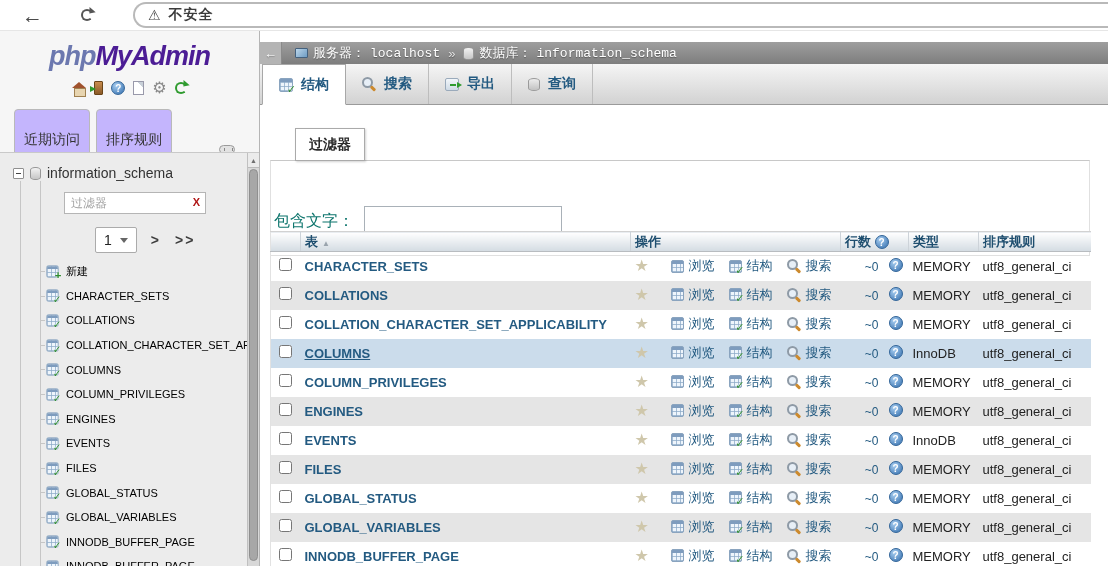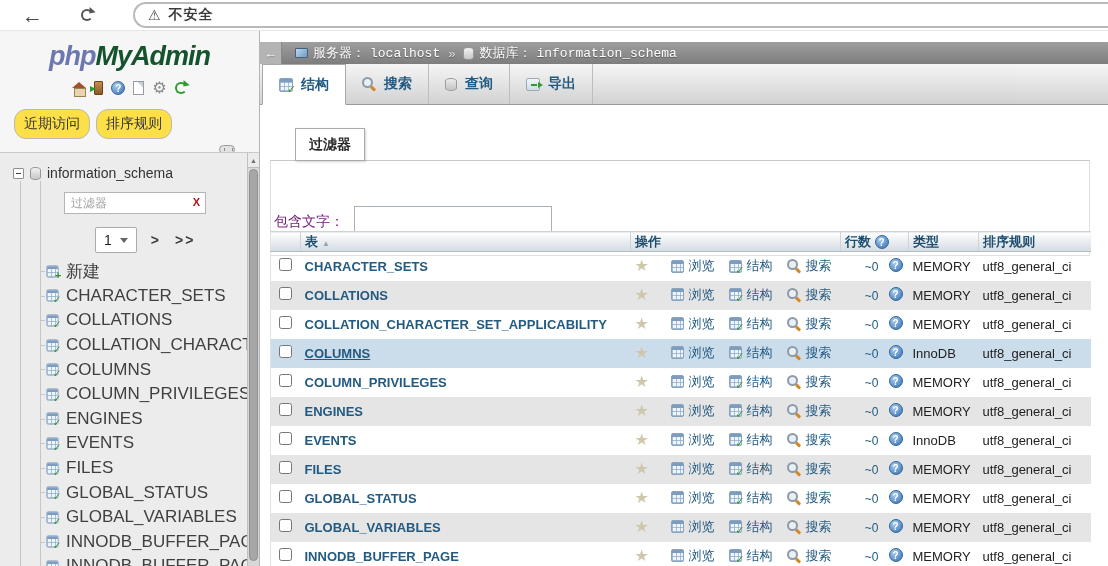--- a/index.html
+++ b/index.html
@@ -15,35 +15,35 @@
   .refresh-arc::after { content:""; position:absolute; right:-4px; top:-2px; border-left:4px solid transparent; border-right:4px solid transparent; border-top:5px solid #555; transform:rotate(40deg); }
   .addr { margin-left:40px; height:26px; flex:1; border:2px solid #b9b9b9; border-right:none; border-radius:14px 0 0 14px; display:flex; align-items:center; padding-left:13px; gap:8px; overflow:hidden; white-space:nowrap; }
   .warn { font-size:14px; color:#3c3c3c; }
   .sec { font-size:14px; font-weight:bold; color:#3c3c3c; letter-spacing:1px;text-align:center; }
   .url { font-size:15px; color:#202020; margin-left:4px; }
 
   
   .sidebar { position:absolute; left:0; top:31px; width:260px; height:535px; background:#f6f6f6; border-right:1px solid #b5b5b5; }
   .logo { margin-top:10px; text-align:center; font-style:italic; font-weight:bold; font-size:27px; cursor:pointer; letter-spacing:-1px; }
   .logo .lp { color:#6c78af; }
-  .logo .lm { color:#14532d; }
+  .logo .lm { color:#4c1d95; }
   .nav-icons { margin-top:7px; display:flex; justify-content:center; align-items:center; gap:8px; height:18px; }
   .home-ico { position:relative; width:14px; height:13px; cursor:pointer; }
   .home-ico::before { content:""; position:absolute; top:0; left:0; border-left:7px solid transparent; border-right:7px solid transparent; border-bottom:6px solid #a0522d; }
   .home-ico::after { content:""; position:absolute; top:6px; left:2px; width:10px; height:7px; background:#e8d5b0; border:1px solid #a08050; }
   .door-ico { width:9px; height:14px; background:linear-gradient(#c98c4e,#8a5a28); border:1px solid #6a4418; border-radius:1px; position:relative; cursor:pointer; }
   .door-ico::after { content:""; position:absolute; left:-5px; top:4px; border-top:3px solid transparent; border-bottom:3px solid transparent; border-left:6px solid #2f9b2f; }
   .help-ico { width:14px; height:14px; border-radius:50%; background:radial-gradient(circle at 35% 30%, #a7cdf0, #4f85bd 75%); border:1px solid #35679a; position:relative; cursor:pointer; }
   .help-ico::after { content:"?"; position:absolute; left:0; top:0; width:100%; height:100%; color:#fff; font-size:10px; font-weight:bold; text-align:center; line-height:13px; }
   .docs-ico { width:11px; height:14px; background:linear-gradient(225deg,#c8d0d8 0 4px,#fff 4px); border:1px solid #99a; position:relative; cursor:pointer; }
   .gear-ico { font-size:16px; color:#8a8a8a; line-height:1; cursor:pointer; }
   .refresh-green { width:12px; height:12px; border:2px solid #2f9b2f; border-radius:50%; border-right-color:transparent; position:relative; cursor:pointer; display:inline-block; }
   .refresh-green::after { content:""; position:absolute; right:-4px; top:-2px; border-left:4px solid transparent; border-right:4px solid transparent; border-top:5px solid #2f9b2f; transform:rotate(40deg); }
   .nav-btns { margin:12px 0 0 14px; display:flex; gap:6px; }
-  .nav-btns button { font-family:inherit; font-size:14px; color:#333; background:#fde047; border:1px solid #b9b9b9; border-radius:12px; padding:5px 9px; cursor:pointer; }
+  .nav-btns button { font-family:inherit; font-size:14px; color:#333; background:#c4b5fd; border:1px solid #b9b9b9; border-radius:4px; padding:21px 9px; cursor:pointer; }
   .collapse-pill { position:absolute; right:24px; top:114px; width:16px; height:9px; border:1px solid #9a9a9a; border-radius:5px; background:#e2e2e2; cursor:pointer; }
   .collapse-pill::after { content:""; position:absolute; left:4px; top:2px; width:7px; height:3px; border-left:1px solid #888; border-right:1px solid #888; }
 
   .nav-tree-panel { position:absolute; left:0; right:0; top:121px; bottom:0; background:#ececec; border-top:1px solid #c9c9c9; overflow:hidden; }
   .nav-tree-panel::before { content:""; position:absolute; left:20px; top:28px; bottom:0; width:1px; background:#c6c6c6; }
   .nav-tree-panel::after { content:""; position:absolute; left:40px; top:28px; bottom:0; width:1px; background:#c6c6c6; }
   .tree-root { padding:12px 0 0 13px; display:flex; gap:6px; align-items:center; position:relative; z-index:2; }
   .minus-box { width:11px; height:11px; background:#fff; border:1px solid #8f8f8f; border-radius:1px; position:relative; cursor:pointer; }
   .minus-box::after { content:""; position:absolute; left:2px; top:4px; width:5px; height:1px; background:#444; }
   .cyl-ico { width:11px; height:13px; background:linear-gradient(#f2f2f2,#c6c6c6); border:1px solid #979797; border-radius:5px/3px; }
@@ -52,21 +52,21 @@
   .tree-filter input { width:142px; height:22px; border:1px solid #b5b5b5; background:#fff; font-family:inherit; font-size:12px; padding:0 18px 0 6px; color:#333; }
   .tree-filter input::placeholder { color:#a0a0a0; }
   .clear-x { position:absolute; right:6px; top:4px; font-size:11px; font-weight:bold; color:#b01616; cursor:pointer; }
   .tree-pager { position:relative; z-index:2; margin:13px 0 0 95px; display:flex; align-items:center; gap:14px; }
   .pm-select { display:inline-flex; align-items:center; gap:8px; background:#fff; border:1px solid #ababab; border-radius:2px; height:26px; padding:0 8px; font-size:14px; color:#222; cursor:pointer; }
   .caret { width:0; height:0; border-left:4px solid transparent; border-right:4px solid transparent; border-top:5px solid #666; }
   .pg { font-size:14px; font-weight:bold; color:#3c3c3c; text-decoration:none; letter-spacing:2px; cursor:pointer; }
   .tree-items { position:absolute; left:0; right:12px; top:106px; bottom:0; z-index:2; }
   .tree-item { position:relative; height:24.6px; display:flex; align-items:center; gap:7px; padding-left:46px; cursor:pointer; white-space:nowrap; overflow:hidden; }
   .tree-item::before { content:""; position:absolute; left:40px; top:12px; width:5px; height:1px; background:#c6c6c6; }
-  .ti-label { font-size:17px; color:#404040; }
+  .ti-label { font-size:11px; color:#000000; }
   .sm { transform:scale(.95); }
 
   
   .tbl-ico { width:13px; height:13px; border:1px solid #8aa4bf; border-radius:2px; position:relative;
     background:
       linear-gradient(180deg,#7e9cbe 0 3px, rgba(0,0,0,0) 3px),
       repeating-linear-gradient(90deg, rgba(140,170,200,.75) 0 1px, transparent 1px 4px),
       repeating-linear-gradient(0deg, rgba(140,170,200,.75) 0 1px, transparent 1px 4px),
       #eef5fc; }
   .tbl-ico.check::after { content:"✓"; position:absolute; right:-4px; bottom:-5px; color:#2e8b2e; font-weight:bold; font-size:11px; text-shadow:0 0 2px #fff; }
@@ -89,21 +89,21 @@
   .search-ico::before { content:""; position:absolute; left:0; top:0; width:7px; height:7px; border:2px solid #8e9aa6; border-radius:50%; background:#e7eff7; }
   .search-ico::after { content:""; position:absolute; right:0; bottom:1px; width:6px; height:3px; background:#cc8a2e; transform:rotate(45deg); border-radius:1px; }
   .query-ico { width:12px; height:13px; background:linear-gradient(#ededed,#c2c2c2); border:1px solid #9a9a9a; border-radius:6px/3px; }
   .export-ico { width:14px; height:13px; position:relative; background:linear-gradient(#f2f6fa,#cfdbe6); border:1px solid #9aaabb; border-radius:2px; }
   .export-ico::before { content:""; position:absolute; right:2px; top:5px; width:6px; height:2px; background:#2f9b2f; }
   .export-ico::after { content:""; position:absolute; right:-4px; top:3px; border-top:3px solid transparent; border-bottom:3px solid transparent; border-left:5px solid #2f9b2f; }
 
   .filters { position:absolute; top:129px; left:10px; width:820px; height:96px; border:1px solid #e0e0e0; border-top:1px solid #c8c8c8; }
   .legend { position:absolute; top:-33px; left:24px; height:33px; background:#fff; border:1px solid #aaa; box-shadow:1px 1px 2px rgba(0,0,0,.18); padding:7px 13px; font-weight:bold; font-size:14px; color:#2b2b2b; }
   .contains-row { position:absolute; left:3px; top:45px; display:flex; align-items:center; gap:10px; }
-  .contains-row label { font-size:14px; color:#701a75; }
+  .contains-row label { font-size:16px; color:#0f766e; }
   .contains-row input { width:198px; height:31px; border:1px solid #a9b1b8; font-family:inherit; font-size:14px; padding:0 6px; }
 
   .db-table { position:absolute; top:200px; left:10px; border-collapse:collapse; table-layout:fixed; width:820px; border-left:1px solid #e2e2e2; }
   .db-table th { height:20px; background:linear-gradient(#ffffff,#d3dbe2); border-top:1px solid #d2d2d2; border-bottom:1px solid #b8bcc0; border-right:1px solid #cdd3d9; font-size:13px; font-weight:bold; color:#1e4e6f; text-align:left; padding:0 4px; white-space:nowrap; }
   .db-table th.last { border-right:none; }
   .sort-arrow { font-size:8px; color:#9aa4ad; margin-left:4px; }
   .db-table td { height:29px; font-size:13px; color:#222; padding:0 4px; white-space:nowrap; overflow:hidden; vertical-align:middle; }
   .db-table tbody tr:nth-child(even) { background:#e5e5e5; }
   .db-table tbody tr.hl { background:#cbdceb; }
   .c-check { text-align:center; }
@@ -253,26 +253,26 @@
     <div class="tabbar">
       <div class="tab active">
           <span class="ico tbl-ico check"></span>
           <span>结构</span>
         </div>
       <div class="tab">
           <span class="ico search-ico"></span>
           <span>搜索</span>
         </div>
       <div class="tab">
+          <span class="ico export-ico"></span>
+          <span>导出</span>
+        </div>
+      <div class="tab">
           <span class="ico query-ico"></span>
           <span>查询</span>
-        </div>
-      <div class="tab">
-          <span class="ico export-ico"></span>
-          <span>导出</span>
         </div>
     </div>
 
     <div class="filters">
       <div class="legend">过滤器</div>
       <div class="contains-row">
         <label>包含文字：</label>
         <input value="" style="">
       </div>
     </div>

